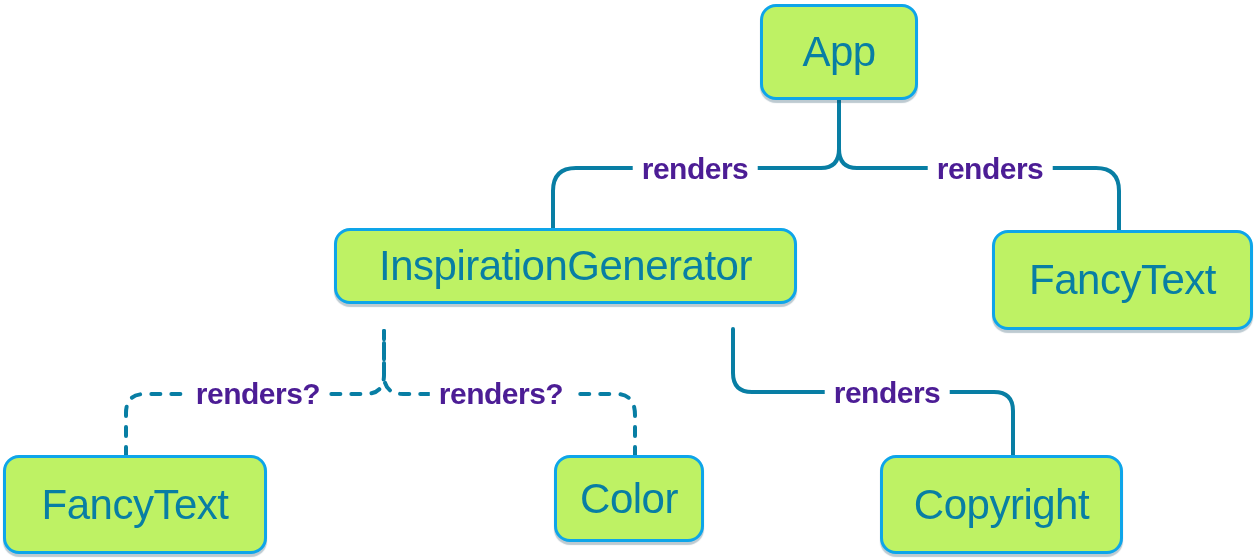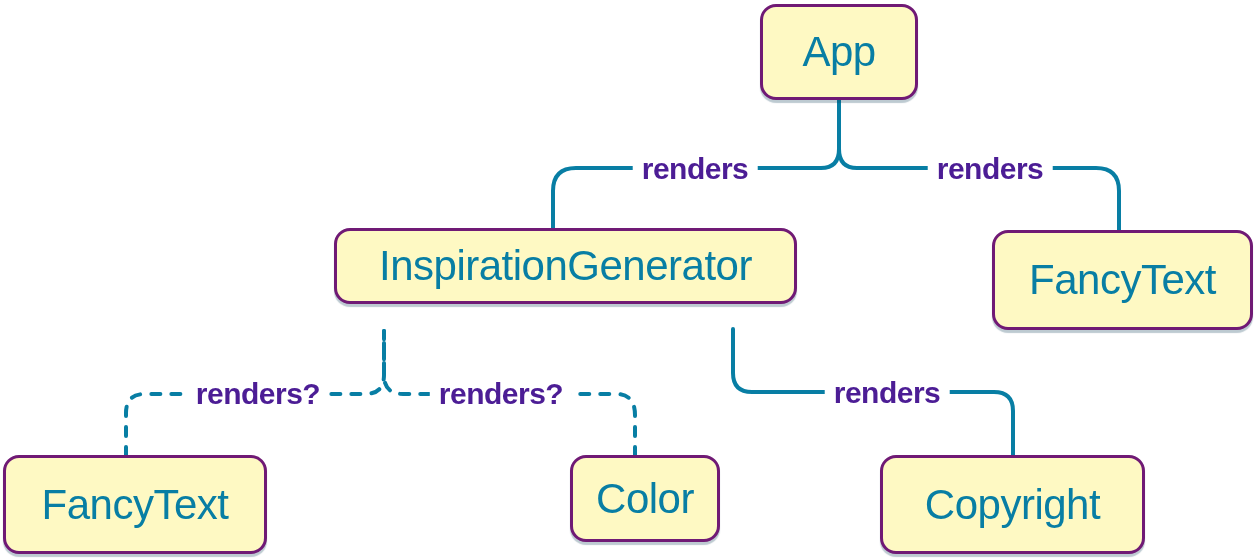--- a/index.html
+++ b/index.html
@@ -28,22 +28,22 @@
     stroke-width: 4;
     stroke-linecap: round;
     stroke-linejoin: round;
   }
   .edge.dashed {
     stroke-dasharray: 9 11;
   }
   .node {
     position: absolute;
     box-sizing: border-box;
-    background: #fef9c3;
-    border: 3px solid #701a75;
+    background: #bef264;
+    border: 3px solid #0ea5e9;
     border-radius: 16px;
     box-shadow: 0 3px 1px rgba(18, 66, 89, 0.28);
     display: flex;
     align-items: center;
     justify-content: center;
   }
   .node-label {
     color: #087ea4;
     font-size: 42px;
     font-weight: 500;
@@ -60,22 +60,22 @@
     letter-spacing: -0.5px;
     padding: 0 9px;
     white-space: nowrap;
     line-height: 1.1;
   }
   
   #node-app                   { left: 760px; top: 4px;   width: 158px; height: 96px;  }
   #node-inspiration-generator { left: 334px; top: 228px; width: 463px; height: 76px; }
   #node-fancy-text-top        { left: 992px; top: 230px; width: 261px; height: 100px; }
   #node-fancy-text-bottom     { left: 3px;   top: 455px; width: 264px; height: 99px;  }
-  #node-color                 { left: 570px; top: 455px; width: 150px; height: 87px;  }
-  #node-copyright             { left: 880px; top: 455px; width: 265px; height: 99px;  }
+  #node-color                 { left: 554px; top: 455px; width: 150px; height: 87px;  }
+  #node-copyright             { left: 880px; top: 455px; width: 243px; height: 99px;  }
   
   #edge-label-0 { left: 695px; top: 168px; }
   #edge-label-1 { left: 990px; top: 168px; }
   #edge-label-2 { left: 258px; top: 393px; }
   #edge-label-3 { left: 501px; top: 393px; }
   #edge-label-4 { left: 887px; top: 392px; }
 </style>
 </head>
 <body>
 

